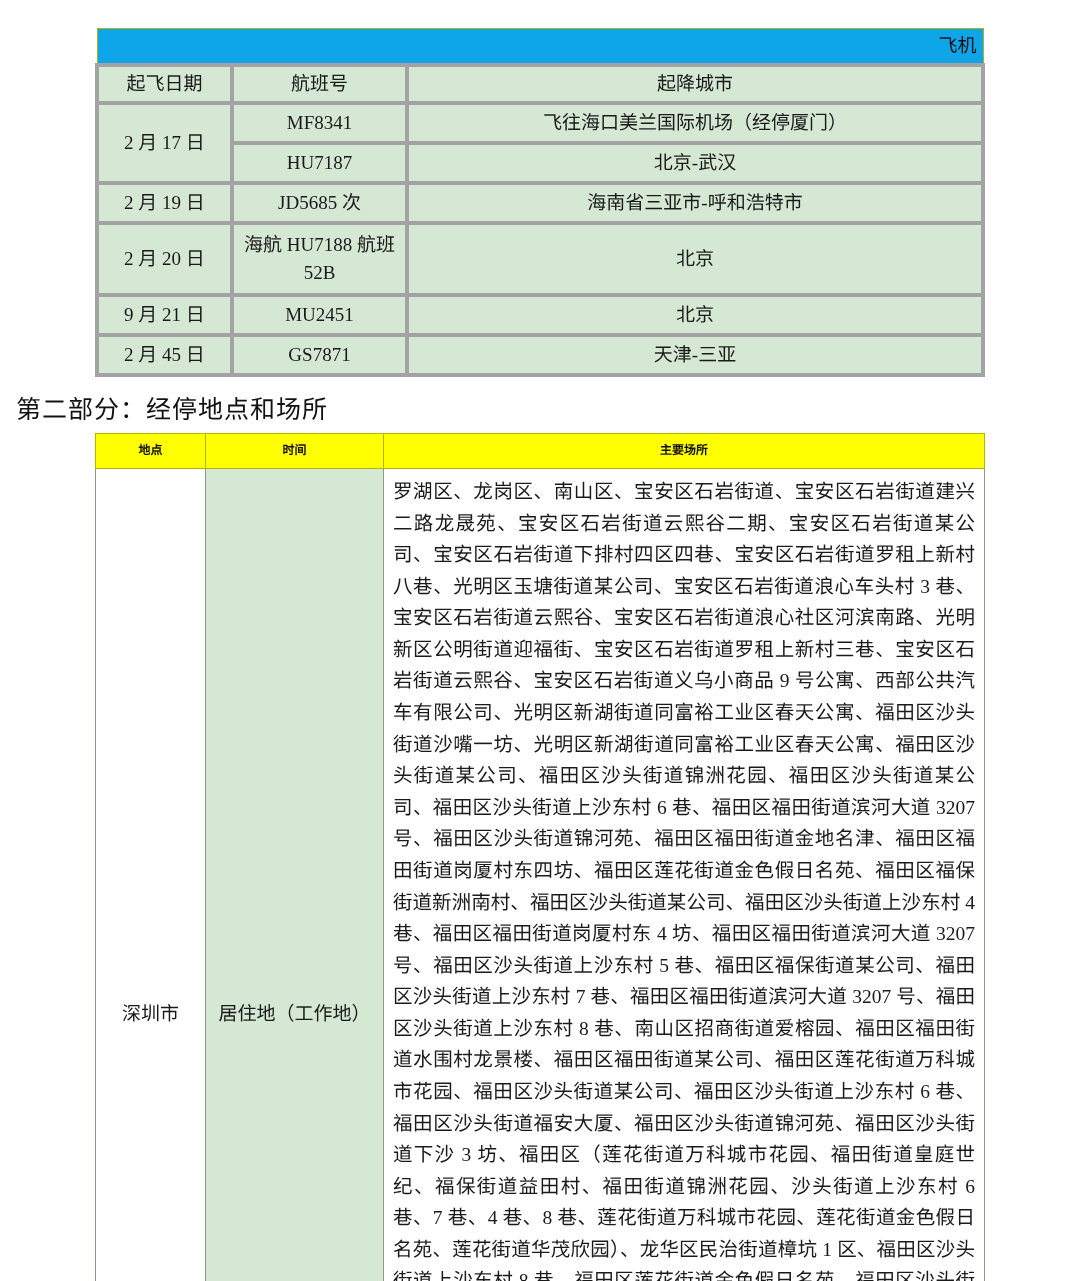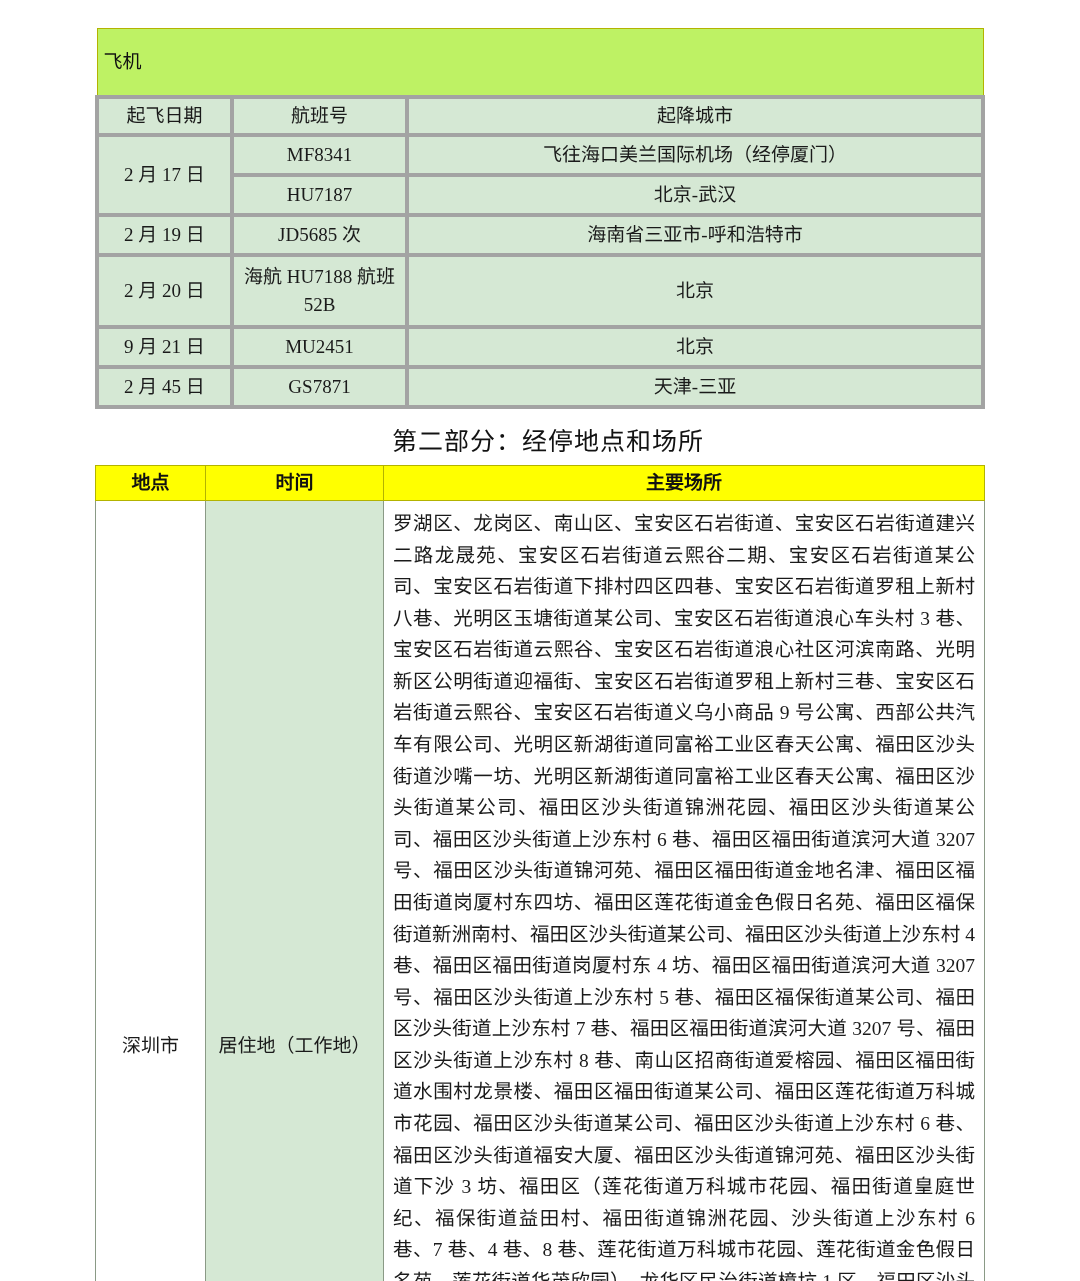--- a/index.html
+++ b/index.html
@@ -37,26 +37,26 @@
     font-weight: normal;
     line-height: 1.45;
   }
 
   
   #flight-table {
     width: 890px;
     margin-top: 28px;
   }
   #flight-table .title-cell {
-    background: #bef264;
+    background: #0ea5e9;
     border: 1px solid #b3b300;
-    text-align: left;
+    text-align: right;
     font-size: 19px;
     height: 30px;
-    padding: 18px 6px;
+    padding: 2px 6px;
     color: #111;
   }
   #flight-table .col-head {
     background: #d5e8d4;
     text-align: center;
     font-size: 19px;
     height: 28px;
   }
   #flight-table td.body-cell {
     background: #d5e8d4;
@@ -66,39 +66,39 @@
   }
   #flight-table td.body-cell.tall {
     height: 62px;
   }
   .col-date  { width: 135px; }
   .col-flight{ width: 175px; }
   .col-city  { width: auto; }
 
   
   .section-heading {
-    text-align: center;
+    text-align: left;
     font-size: 25px;
     font-weight: normal;
     letter-spacing: 1px;
     margin: 12px 0 8px 10px;
     color: #121212;
     font-family: "Liberation Serif", "DejaVu Serif", serif;
     padding-left: 6px;
   }
 
   
   #places-table {
     width: 890px;
   }
   #places-table th {
     background: #ffff00;
     border: 1px solid #b3b300;
     text-align: center;
-    font-size: 19px;
+    font-size: 12px;
     font-weight: bold;
     height: 28px;
     color: #111;
   }
   #places-table td {
     border: 1px solid #8a9a86;
   }
   #places-table td.place-cell {
     background: #ffffff;
     text-align: center;

